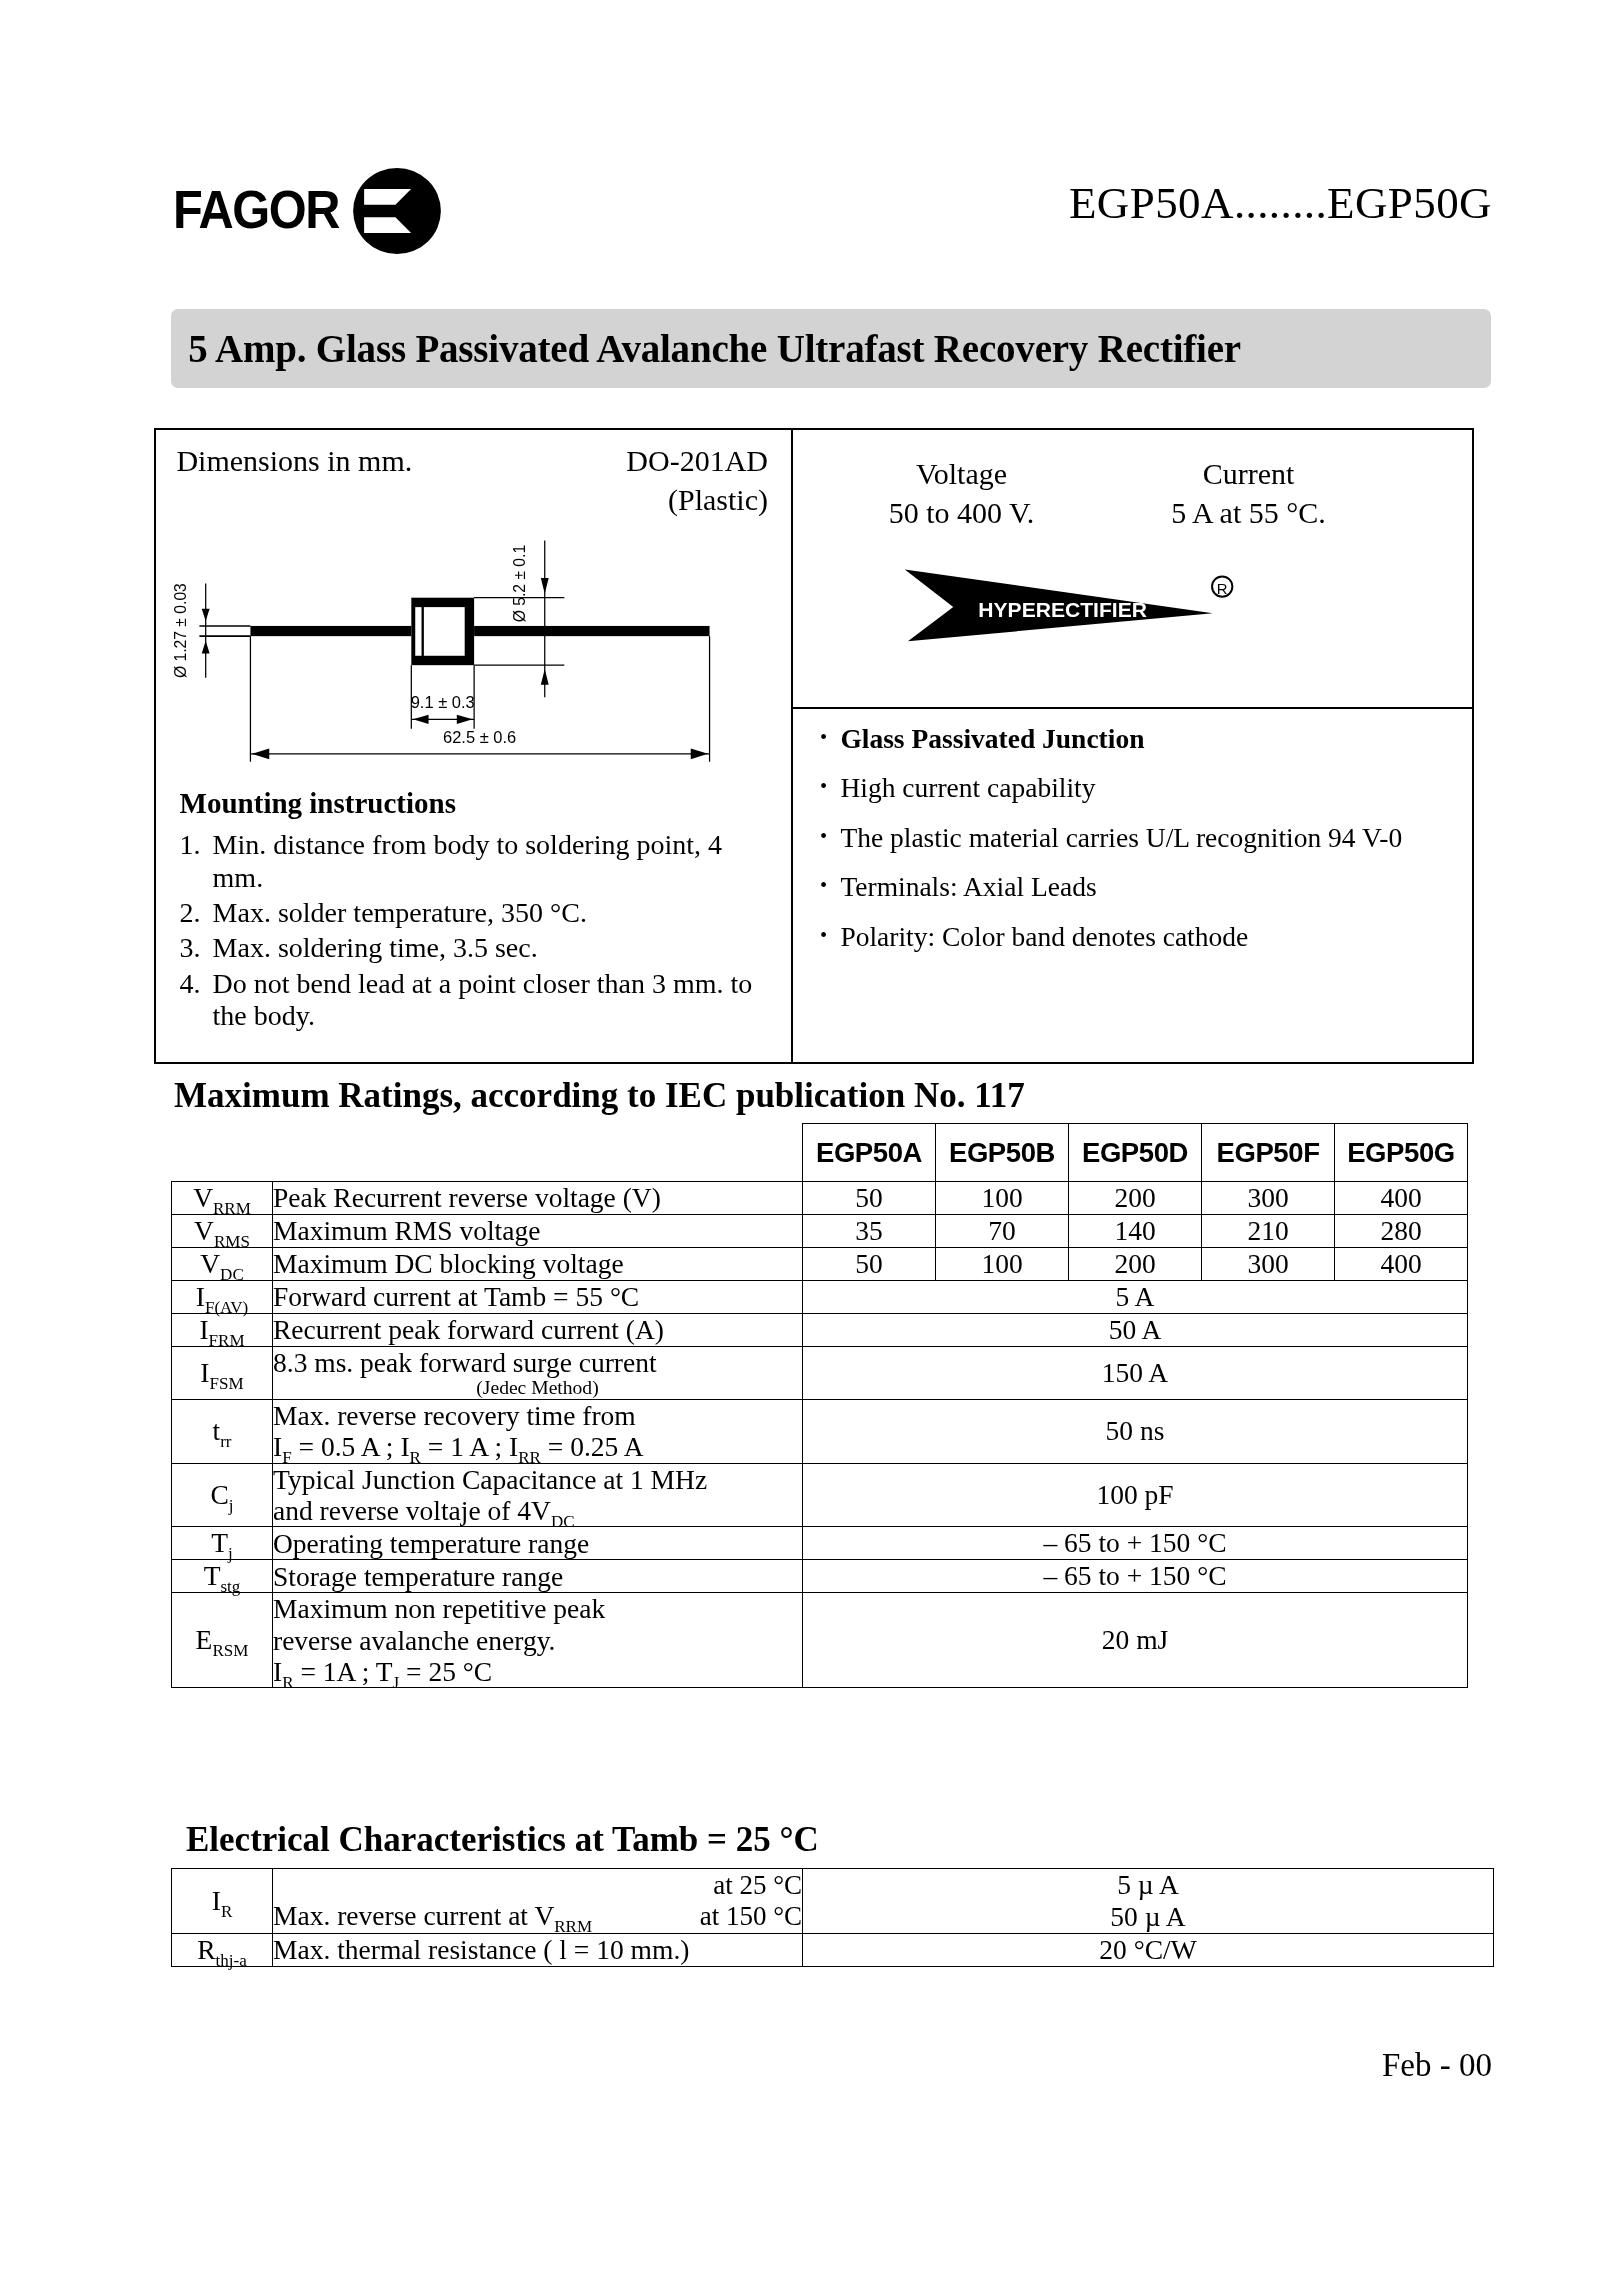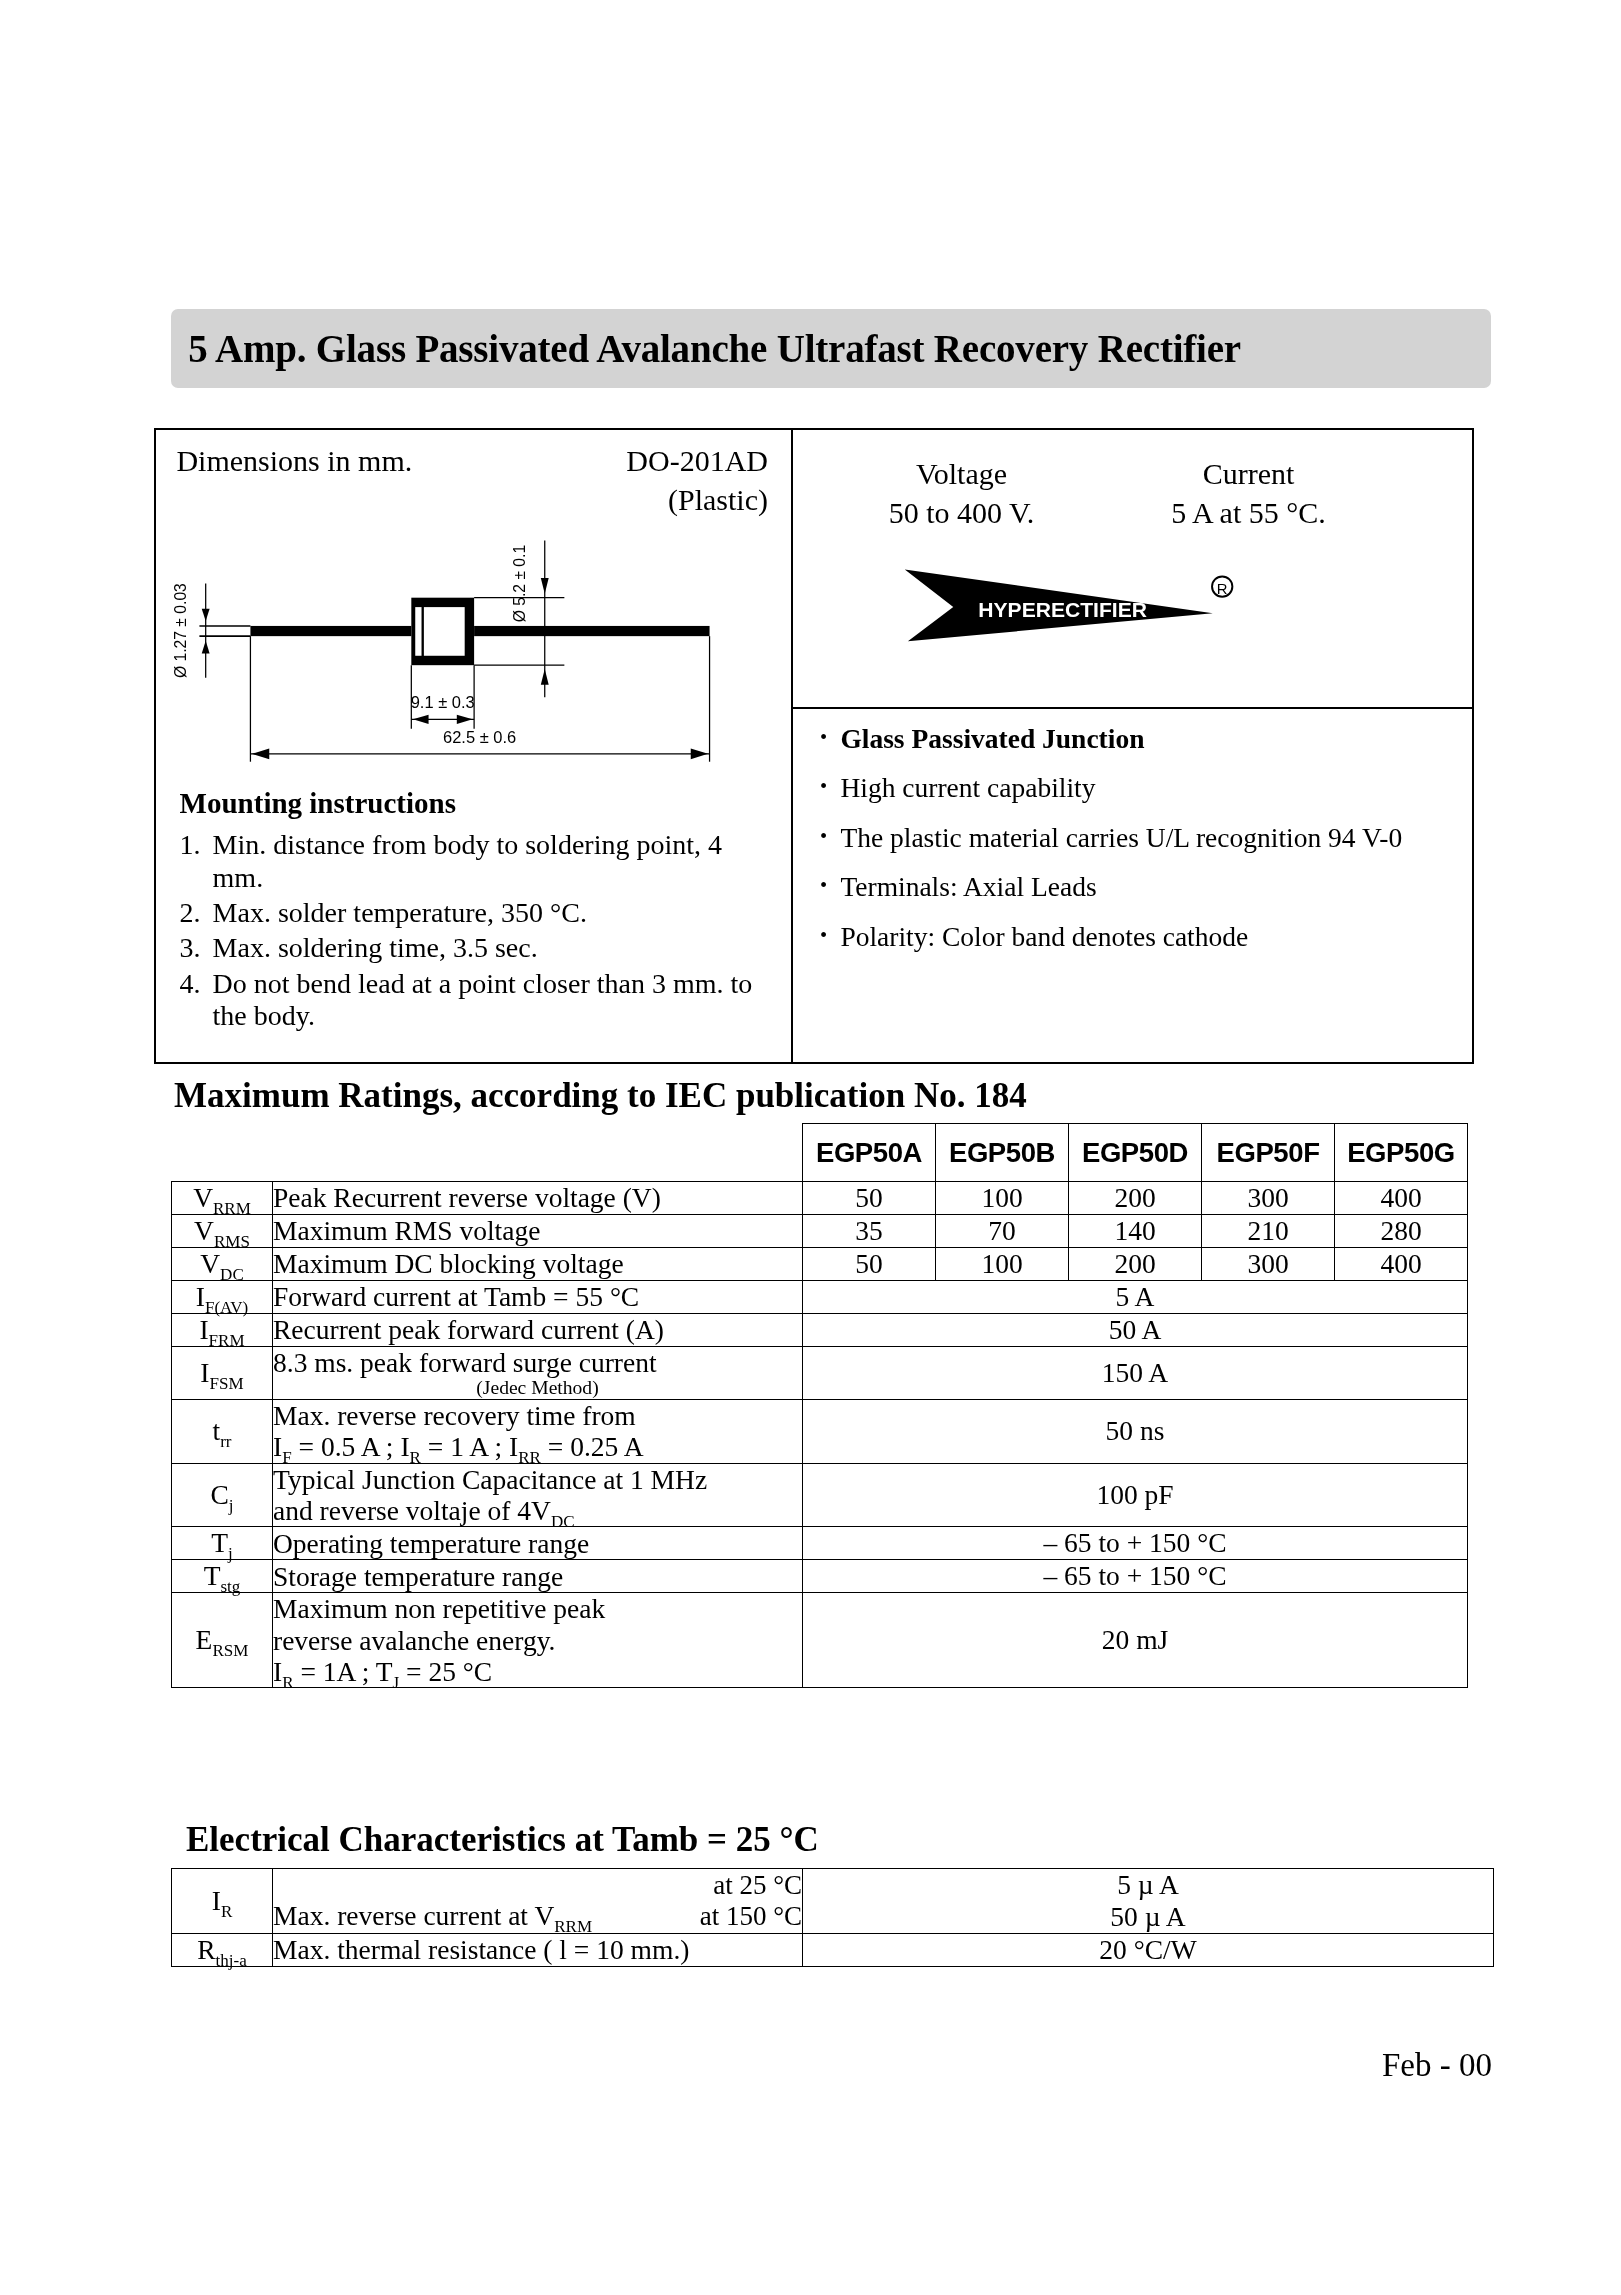--- a/index.html
+++ b/index.html
@@ -290,20 +290,31 @@
     right: 130px;
     top: 2047px;
     font-size: 33px;
   }
 </style>
 </head>
 <body>
 
 <div id="page">
 
+  <div id="header">
+    <div id="logo-wrap">
+      <div id="logo-text">FAGOR</div>
+      <svg id="logo-mark" viewBox="0 0 120 112">
+        <ellipse cx="60" cy="56" rx="56" ry="55" fill="#000"></ellipse>
+        <polygon points="18,28 78,28 58,48 18,48" fill="#fff"></polygon>
+        <polygon points="18,64 58,64 78,84 18,84" fill="#fff"></polygon>
+      </svg>
+    </div>
+    <div id="header-title">EGP50A........EGP50G</div>
+  </div>
 
   <div id="banner">
     <div id="banner-text">5 Amp. Glass Passivated Avalanche Ultrafast Recovery Rectifier</div>
   </div>
 
   <div id="boxes">
 
     <div id="box-left">
       <div class="dim-head" id="dim-label">Dimensions in mm.</div>
       <div class="dim-head" id="dim-pkg">
@@ -411,21 +422,21 @@
           </div>
           <div class="feat">
             <span class="feat-bullet">•</span>
             <span class="feat-txt">Polarity: Color band denotes cathode</span>
           </div>
         </div>
       </div>
     </div>
   </div>
 
-  <div class="section-title" id="mr-title">Maximum Ratings, according to IEC publication No. 184</div>
+  <div class="section-title" id="mr-title">Maximum Ratings, according to IEC publication No. 117</div>
 
   <table class="spec" id="table-mr">
     <colgroup>
       <col style="width:100px">
         <col style="width:529px">
       <col class="col-part">
         <col class="col-part">
         <col class="col-part">
         <col class="col-part">
         <col class="col-part">

